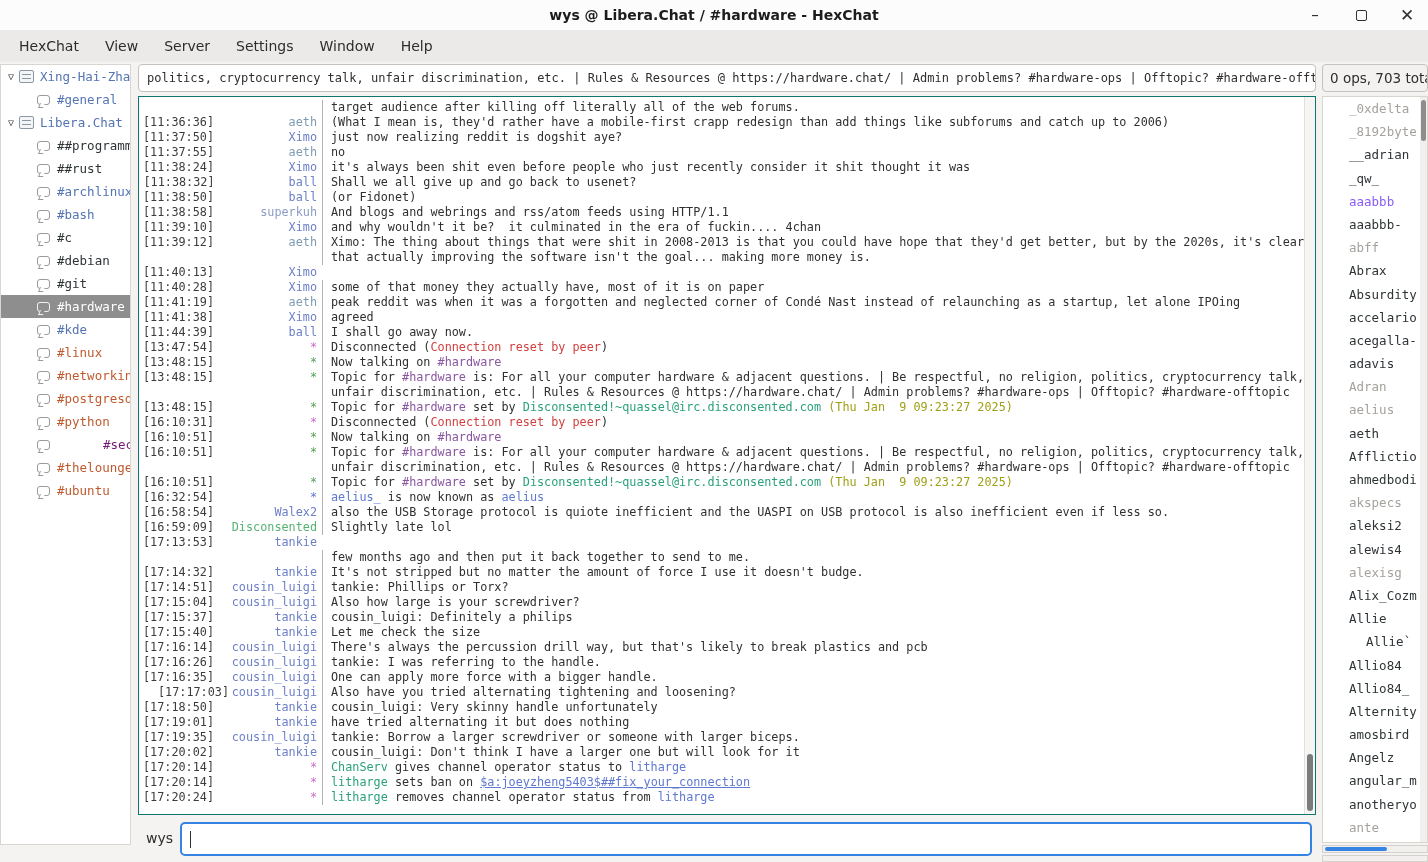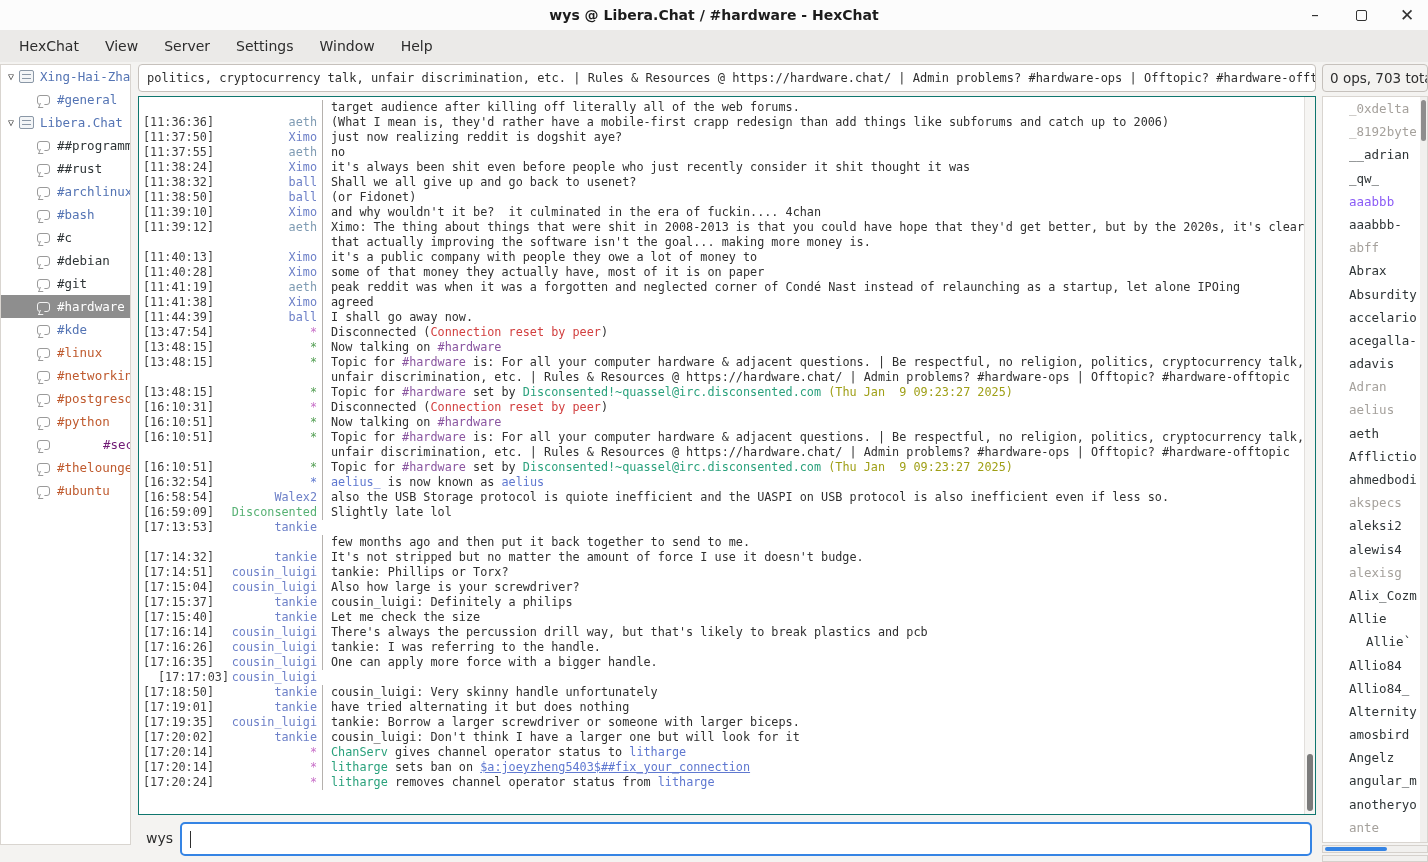--- a/index.html
+++ b/index.html
@@ -173,26 +173,27 @@
 
   <div class="ucount">0 ops, 703 tota</div>
 
   <div class="chatpane">
     <div class="lines">
         <div class="crow"><span class="c-ts" style="color: rgb(60, 60, 60);"></span><span class="c-nick" style="color: rgb(48, 48, 48);"></span><span class="c-msg"><span style="color: rgb(48, 48, 48);">target audience after killing off literally all of the web forums.</span></span></div>
         <div class="crow"><span class="c-ts" style="color: rgb(60, 60, 60);">[11:36:36]</span><span class="c-nick" style="color: rgb(127, 155, 179);">aeth</span><span class="c-msg"><span style="color: rgb(48, 48, 48);">(What I mean is, they'd rather have a mobile-first crapp redesign than add things like subforums and catch up to 2006)</span></span></div>
         <div class="crow"><span class="c-ts" style="color: rgb(60, 60, 60);">[11:37:50]</span><span class="c-nick" style="color: rgb(109, 128, 200);">Ximo</span><span class="c-msg"><span style="color: rgb(48, 48, 48);">just now realizing reddit is dogshit aye?</span></span></div>
         <div class="crow"><span class="c-ts" style="color: rgb(60, 60, 60);">[11:37:55]</span><span class="c-nick" style="color: rgb(127, 155, 179);">aeth</span><span class="c-msg"><span style="color: rgb(48, 48, 48);">no</span></span></div>
         <div class="crow"><span class="c-ts" style="color: rgb(60, 60, 60);">[11:38:24]</span><span class="c-nick" style="color: rgb(109, 128, 200);">Ximo</span><span class="c-msg"><span style="color: rgb(48, 48, 48);">it's always been shit even before people who just recently consider it shit thought it was</span></span></div>
-        <div class="crow"><span class="c-ts" style="color: rgb(60, 60, 60);">[11:38:32]</span><span class="c-nick" style="color: rgb(109, 128, 200);">ball</span><span class="c-msg"><span style="color: rgb(48, 48, 48);">Shall we all give up and go back to usenet?</span></span></div>
+        <div class="crow"><span class="c-ts" style="color: rgb(60, 60, 60); text-align: center;">[11:38:32]</span><span class="c-nick" style="color: rgb(109, 128, 200);">ball</span><span class="c-msg"><span style="color: rgb(48, 48, 48);">Shall we all give up and go back to usenet?</span></span></div>
         <div class="crow"><span class="c-ts" style="color: rgb(60, 60, 60);">[11:38:50]</span><span class="c-nick" style="color: rgb(109, 128, 200);">ball</span><span class="c-msg"><span style="color: rgb(48, 48, 48);">(or Fidonet)</span></span></div>
+        <div class="crow"><span class="c-ts" style="color: rgb(60, 60, 60);">[11:38:58]</span><span class="c-nick" style="color: rgb(141, 156, 198);">superkuh</span><span class="c-msg"><span style="color: rgb(48, 48, 48);">And blogs and webrings and rss/atom feeds using HTTP/1.1</span></span></div>
         <div class="crow"><span class="c-ts" style="color: rgb(60, 60, 60);">[11:39:10]</span><span class="c-nick" style="color: rgb(109, 128, 200);">Ximo</span><span class="c-msg"><span style="color: rgb(48, 48, 48);">and why wouldn't it be?  it culminated in the era of fuckin.... 4chan</span></span></div>
         <div class="crow"><span class="c-ts" style="color: rgb(60, 60, 60);">[11:39:12]</span><span class="c-nick" style="color: rgb(127, 155, 179);">aeth</span><span class="c-msg"><span style="color: rgb(48, 48, 48);">Ximo: The thing about things that were shit in 2008-2013 is that you could have hope that they'd get better, but by the 2020s, it's clear</span></span></div>
         <div class="crow"><span class="c-ts" style="color: rgb(60, 60, 60);"></span><span class="c-nick" style="color: rgb(48, 48, 48);"></span><span class="c-msg"><span style="color: rgb(48, 48, 48);">that actually improving the software isn't the goal... making more money is.</span></span></div>
-        <div class="crow"><span class="c-ts" style="color: rgb(60, 60, 60);">[11:40:13]</span><span class="c-nick" style="color: rgb(109, 128, 200);">Ximo</span><span class="c-msg"><span style="color: rgb(48, 48, 48);">it's a public company with people they owe a lot of money to</span></span></div>
+        <div class="crow"><span class="c-ts" style="color: rgb(60, 60, 60);">[11:40:13]</span><span class="c-nick" style="color: rgb(109, 128, 200);">Ximo</span></div>
         <div class="crow"><span class="c-ts" style="color: rgb(60, 60, 60);">[11:40:28]</span><span class="c-nick" style="color: rgb(109, 128, 200);">Ximo</span><span class="c-msg"><span style="color: rgb(48, 48, 48);">some of that money they actually have, most of it is on paper</span></span></div>
         <div class="crow"><span class="c-ts" style="color: rgb(60, 60, 60);">[11:41:19]</span><span class="c-nick" style="color: rgb(127, 155, 179);">aeth</span><span class="c-msg"><span style="color: rgb(48, 48, 48);">peak reddit was when it was a forgotten and neglected corner of Condé Nast instead of relaunching as a startup, let alone IPOing</span></span></div>
         <div class="crow"><span class="c-ts" style="color: rgb(60, 60, 60);">[11:41:38]</span><span class="c-nick" style="color: rgb(109, 128, 200);">Ximo</span><span class="c-msg"><span style="color: rgb(48, 48, 48);">agreed</span></span></div>
         <div class="crow"><span class="c-ts" style="color: rgb(60, 60, 60);">[11:44:39]</span><span class="c-nick" style="color: rgb(109, 128, 200);">ball</span><span class="c-msg"><span style="color: rgb(48, 48, 48);">I shall go away now.</span></span></div>
         <div class="crow"><span class="c-ts" style="color: rgb(60, 60, 60);">[13:47:54]</span><span class="c-nick" style="color: rgb(200, 111, 200);">*</span><span class="c-msg"><span style="color: rgb(48, 48, 48);">Disconnected (</span><span style="color: rgb(210, 64, 64);">Connection reset by peer</span><span style="color: rgb(48, 48, 48);">)</span></span></div>
         <div class="crow"><span class="c-ts" style="color: rgb(60, 60, 60);">[13:48:15]</span><span class="c-nick" style="color: rgb(85, 160, 85);">*</span><span class="c-msg"><span style="color: rgb(48, 48, 48);">Now talking on </span><span style="color: rgb(138, 86, 160);">#hardware</span></span></div>
         <div class="crow"><span class="c-ts" style="color: rgb(60, 60, 60);">[13:48:15]</span><span class="c-nick" style="color: rgb(85, 160, 85);">*</span><span class="c-msg"><span style="color: rgb(48, 48, 48);">Topic for </span><span style="color: rgb(138, 86, 160);">#hardware</span><span style="color: rgb(48, 48, 48);"> is: For all your computer hardware &amp; adjacent questions. | Be respectful, no religion, politics, cryptocurrency talk,</span></span></div>
         <div class="crow"><span class="c-ts" style="color: rgb(60, 60, 60);"></span><span class="c-nick" style="color: rgb(48, 48, 48);"></span><span class="c-msg"><span style="color: rgb(48, 48, 48);">unfair discrimination, etc. | Rules &amp; Resources @ https://hardware.chat/ | Admin problems? #hardware-ops | Offtopic? #hardware-offtopic</span></span></div>
         <div class="crow"><span class="c-ts" style="color: rgb(60, 60, 60);">[13:48:15]</span><span class="c-nick" style="color: rgb(85, 160, 85);">*</span><span class="c-msg"><span style="color: rgb(48, 48, 48);">Topic for </span><span style="color: rgb(138, 86, 160);">#hardware</span><span style="color: rgb(48, 48, 48);"> set by </span><span style="color: rgb(42, 161, 124);">Disconsented!~quassel@irc.disconsented.com</span><span style="color: rgb(48, 48, 48);"> </span><span style="color: rgb(159, 159, 22);">(Thu Jan  9 09:23:27 2025)</span></span></div>
         <div class="crow"><span class="c-ts" style="color: rgb(60, 60, 60);">[16:10:31]</span><span class="c-nick" style="color: rgb(200, 111, 200);">*</span><span class="c-msg"><span style="color: rgb(48, 48, 48);">Disconnected (</span><span style="color: rgb(210, 64, 64);">Connection reset by peer</span><span style="color: rgb(48, 48, 48);">)</span></span></div>
@@ -206,21 +207,21 @@
         <div class="crow"><span class="c-ts" style="color: rgb(60, 60, 60);">[17:13:53]</span><span class="c-nick" style="color: rgb(109, 128, 200);">tankie</span></div>
         <div class="crow"><span class="c-ts" style="color: rgb(60, 60, 60);"></span><span class="c-nick" style="color: rgb(48, 48, 48);"></span><span class="c-msg"><span style="color: rgb(48, 48, 48);">few months ago and then put it back together to send to me.</span></span></div>
         <div class="crow"><span class="c-ts" style="color: rgb(60, 60, 60);">[17:14:32]</span><span class="c-nick" style="color: rgb(109, 128, 200);">tankie</span><span class="c-msg"><span style="color: rgb(48, 48, 48);">It's not stripped but no matter the amount of force I use it doesn't budge.</span></span></div>
         <div class="crow"><span class="c-ts" style="color: rgb(60, 60, 60);">[17:14:51]</span><span class="c-nick" style="color: rgb(109, 128, 200);">cousin_luigi</span><span class="c-msg"><span style="color: rgb(48, 48, 48);">tankie: Phillips or Torx?</span></span></div>
         <div class="crow"><span class="c-ts" style="color: rgb(60, 60, 60);">[17:15:04]</span><span class="c-nick" style="color: rgb(109, 128, 200);">cousin_luigi</span><span class="c-msg"><span style="color: rgb(48, 48, 48);">Also how large is your screwdriver?</span></span></div>
         <div class="crow"><span class="c-ts" style="color: rgb(60, 60, 60);">[17:15:37]</span><span class="c-nick" style="color: rgb(109, 128, 200);">tankie</span><span class="c-msg"><span style="color: rgb(48, 48, 48);">cousin_luigi: Definitely a philips</span></span></div>
         <div class="crow"><span class="c-ts" style="color: rgb(60, 60, 60);">[17:15:40]</span><span class="c-nick" style="color: rgb(109, 128, 200);">tankie</span><span class="c-msg"><span style="color: rgb(48, 48, 48);">Let me check the size</span></span></div>
         <div class="crow"><span class="c-ts" style="color: rgb(60, 60, 60);">[17:16:14]</span><span class="c-nick" style="color: rgb(109, 128, 200);">cousin_luigi</span><span class="c-msg"><span style="color: rgb(48, 48, 48);">There's always the percussion drill way, but that's likely to break plastics and pcb</span></span></div>
         <div class="crow"><span class="c-ts" style="color: rgb(60, 60, 60);">[17:16:26]</span><span class="c-nick" style="color: rgb(109, 128, 200);">cousin_luigi</span><span class="c-msg"><span style="color: rgb(48, 48, 48);">tankie: I was referring to the handle.</span></span></div>
         <div class="crow"><span class="c-ts" style="color: rgb(60, 60, 60);">[17:16:35]</span><span class="c-nick" style="color: rgb(109, 128, 200);">cousin_luigi</span><span class="c-msg"><span style="color: rgb(48, 48, 48);">One can apply more force with a bigger handle.</span></span></div>
-        <div class="crow"><span class="c-ts" style="color: rgb(60, 60, 60); padding-left: 19px;">[17:17:03]</span><span class="c-nick" style="color: rgb(109, 128, 200);">cousin_luigi</span></div>
+        <div class="crow"><span class="c-ts" style="color: rgb(60, 60, 60); padding-left: 19px;">[17:17:03]</span><span class="c-nick" style="color: rgb(109, 128, 200);">cousin_luigi</span><span class="c-msg"><span style="color: rgb(48, 48, 48);">Also have you tried alternating tightening and loosening?</span></span></div>
         <div class="crow"><span class="c-ts" style="color: rgb(60, 60, 60);">[17:18:50]</span><span class="c-nick" style="color: rgb(109, 128, 200);">tankie</span><span class="c-msg"><span style="color: rgb(48, 48, 48);">cousin_luigi: Very skinny handle unfortunately</span></span></div>
         <div class="crow"><span class="c-ts" style="color: rgb(60, 60, 60);">[17:19:01]</span><span class="c-nick" style="color: rgb(109, 128, 200);">tankie</span><span class="c-msg"><span style="color: rgb(48, 48, 48);">have tried alternating it but does nothing</span></span></div>
         <div class="crow"><span class="c-ts" style="color: rgb(60, 60, 60);">[17:19:35]</span><span class="c-nick" style="color: rgb(109, 128, 200);">cousin_luigi</span><span class="c-msg"><span style="color: rgb(48, 48, 48);">tankie: Borrow a larger screwdriver or someone with larger biceps.</span></span></div>
         <div class="crow"><span class="c-ts" style="color: rgb(60, 60, 60);">[17:20:02]</span><span class="c-nick" style="color: rgb(109, 128, 200);">tankie</span><span class="c-msg"><span style="color: rgb(48, 48, 48);">cousin_luigi: Don't think I have a larger one but will look for it</span></span></div>
         <div class="crow"><span class="c-ts" style="color: rgb(60, 60, 60);">[17:20:14]</span><span class="c-nick" style="color: rgb(200, 111, 200);">*</span><span class="c-msg"><span style="color: rgb(42, 161, 124);">ChanServ</span><span style="color: rgb(48, 48, 48);"> gives channel operator status to </span><span style="color: rgb(95, 120, 208);">litharge</span></span></div>
         <div class="crow"><span class="c-ts" style="color: rgb(60, 60, 60);">[17:20:14]</span><span class="c-nick" style="color: rgb(200, 111, 200);">*</span><span class="c-msg"><span style="color: rgb(42, 161, 124);">litharge</span><span style="color: rgb(48, 48, 48);"> sets ban on </span><span style="color: rgb(95, 120, 208); text-decoration: underline;">$a:joeyzheng5403$##fix_your_connection</span></span></div>
         <div class="crow"><span class="c-ts" style="color: rgb(60, 60, 60);">[17:20:24]</span><span class="c-nick" style="color: rgb(200, 111, 200);">*</span><span class="c-msg"><span style="color: rgb(42, 161, 124);">litharge</span><span style="color: rgb(48, 48, 48);"> removes channel operator status from </span><span style="color: rgb(95, 120, 208);">litharge</span></span></div>
       </div>
     <div class="chat-vsb">
       <div class="sb-handle"></div>

